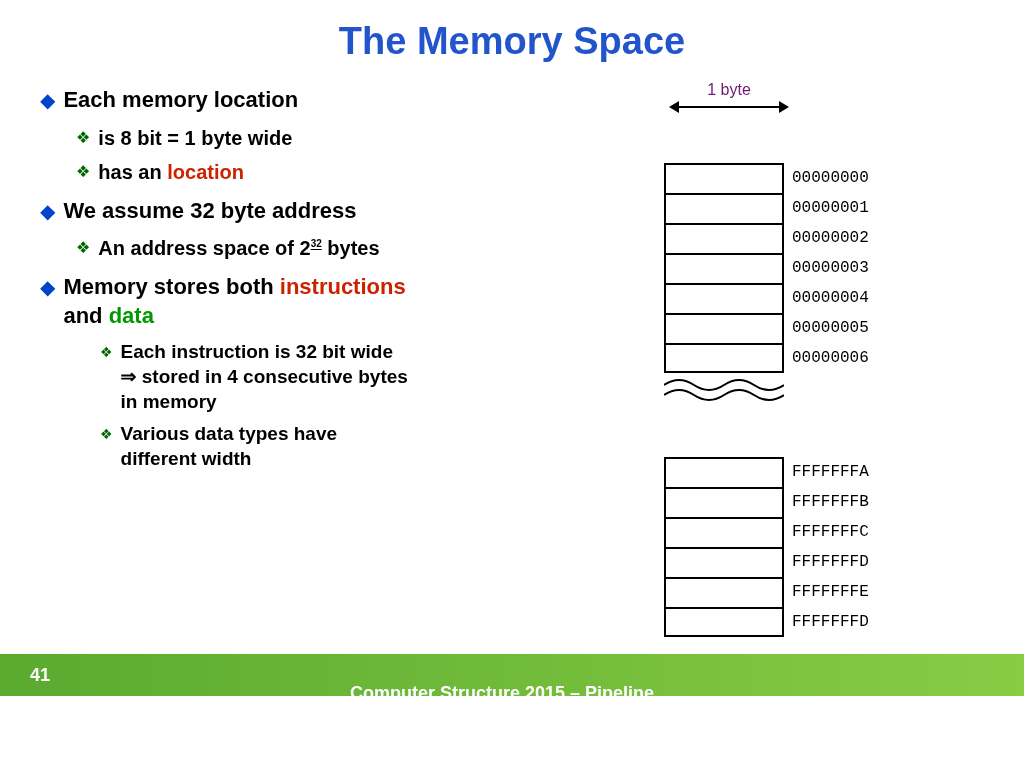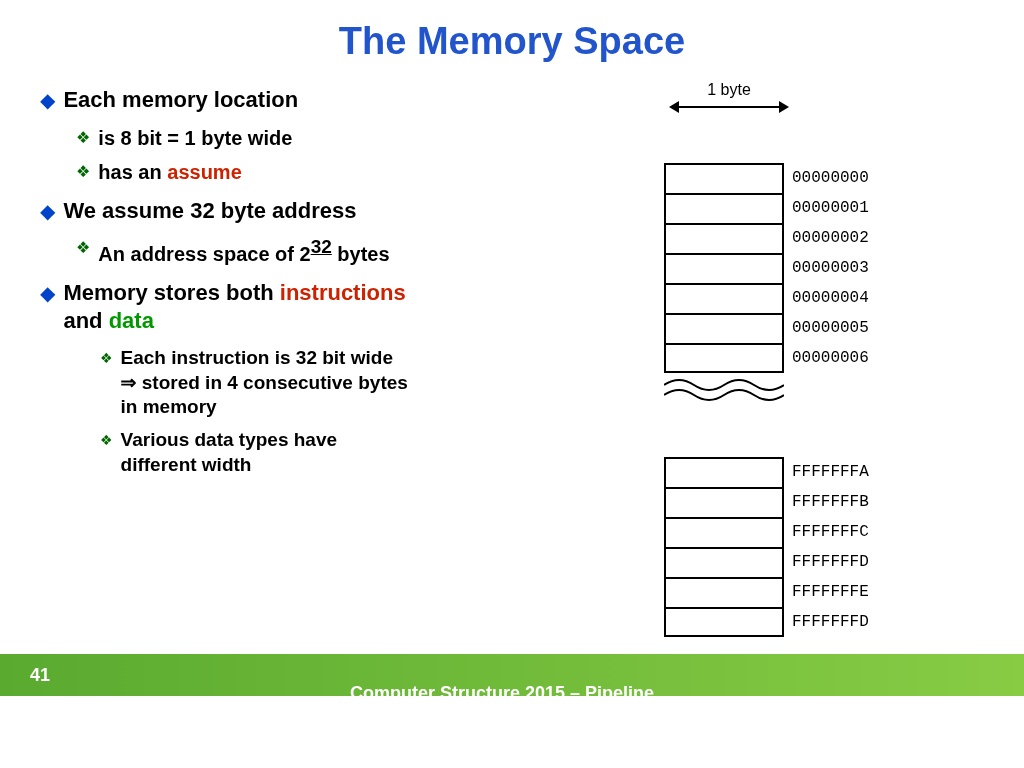--- a/index.html
+++ b/index.html
@@ -127,35 +127,35 @@
     .highlight-red {
       color: #cc2200;
     }
 
     .highlight-green {
       color: #009900;
       margin-top: 17px;
     }
 
     sup {
-      font-size: 19px;
+      font-size: 10px;
       text-decoration: underline;
     }
 
     
     .memory-diagram {
       display: flex;
       flex-direction: column;
       align-items: flex-start;
       margin-top: 0;
     }
 
     .byte-label-text {
       font-size: 16px;
-      color: #000000;
+      color: #701a75;
       text-align: center;
       width: 100%;
     }
 
     .byte-arrow-line {
       display: flex;
       align-items: center;
       width: 120px;
       position: relative;
     }
@@ -269,21 +269,21 @@
         <div class="bullet-main">
           <span class="diamond-icon">◆</span>
           <span class="bullet-text">Each memory location</span>
         </div>
         <div class="bullet-sub">
           <span class="sub-diamond-icon">❖</span>
           <span class="bullet-sub-text">is 8 bit = 1 byte wide</span>
         </div>
         <div class="bullet-sub">
           <span class="sub-diamond-icon">❖</span>
-          <span class="bullet-sub-text">has an <span class="highlight-red">assume</span></span>
+          <span class="bullet-sub-text">has an <span class="highlight-red">location</span></span>
         </div>
 
         <div class="bullet-main" style="margin-top:4px;">
           <span class="diamond-icon">◆</span>
           <span class="bullet-text">We assume 32 byte address</span>
         </div>
         <div class="bullet-sub">
           <span class="sub-diamond-icon">❖</span>
           <span class="bullet-sub-text">An address space of 2<sup>32</sup> bytes</span>
         </div>

